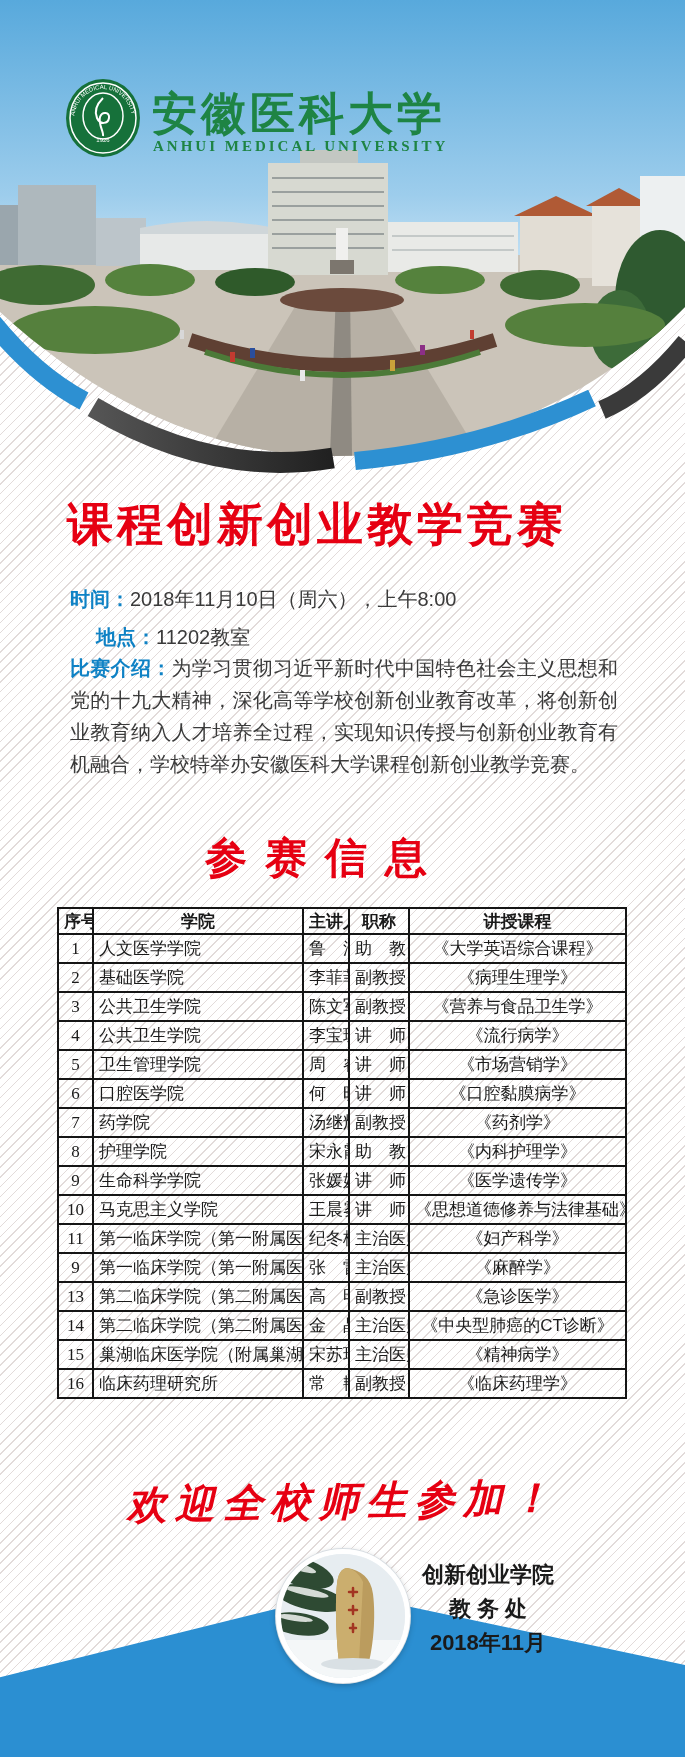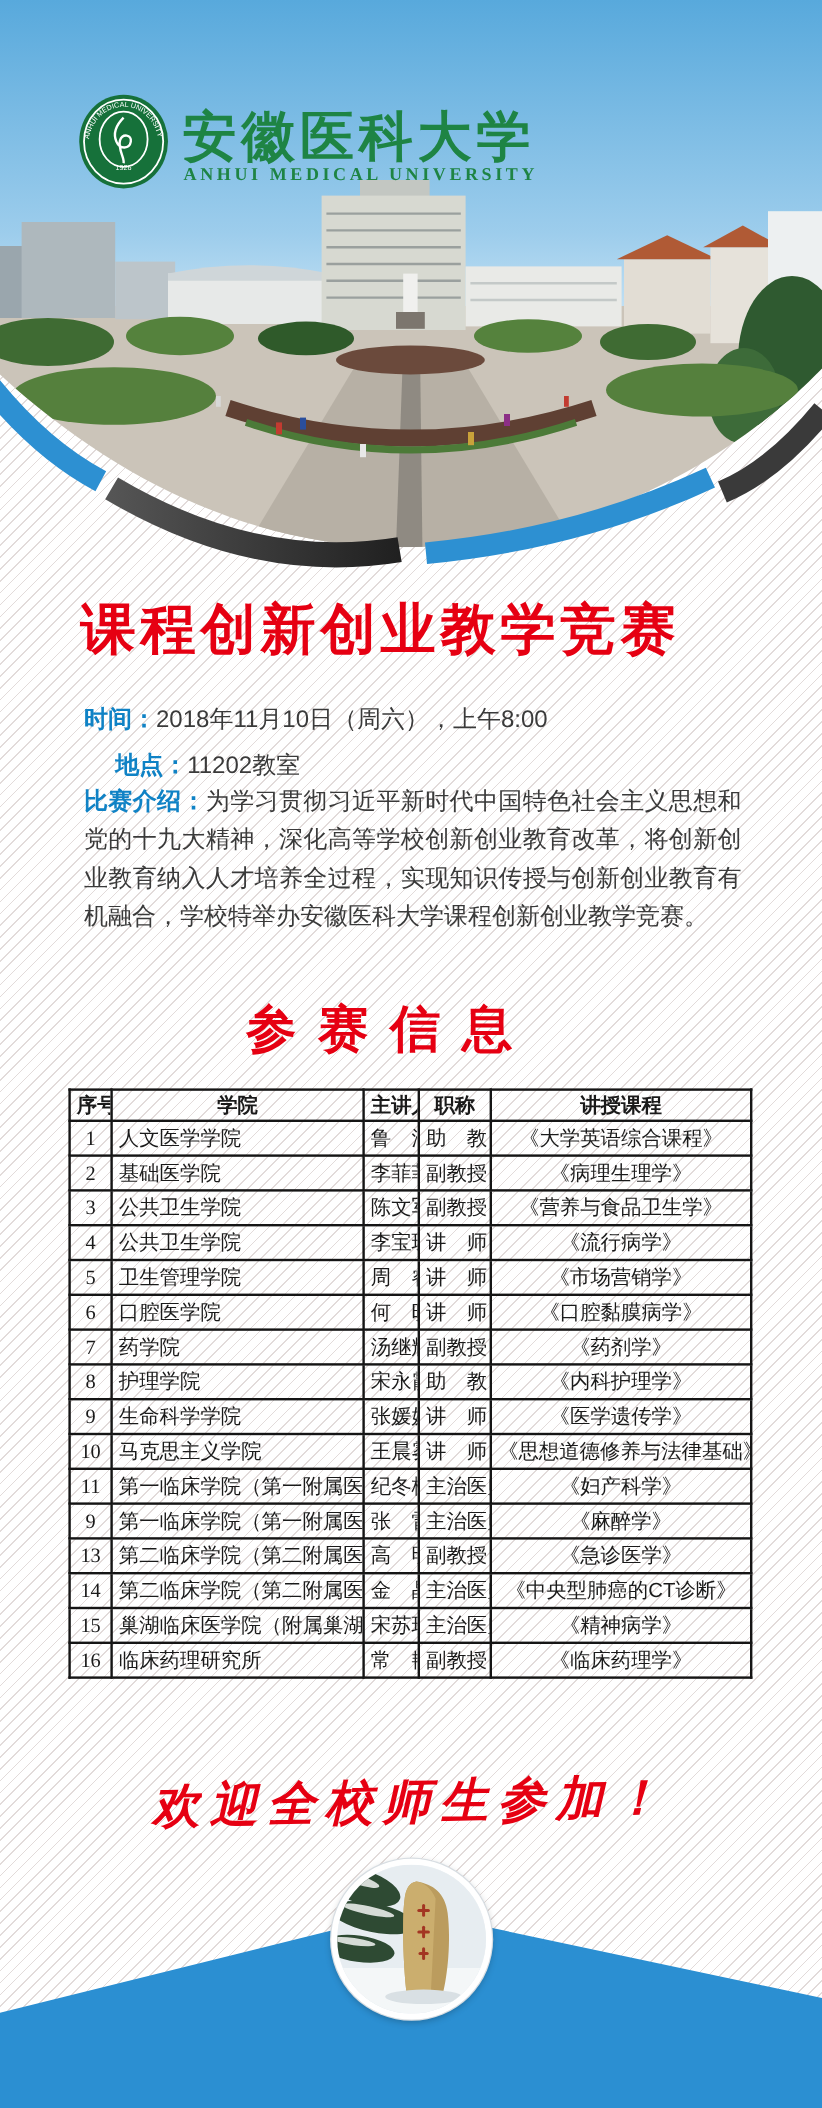--- a/index.html
+++ b/index.html
@@ -356,14 +356,19 @@
           <line x1="68" y1="38" x2="76" y2="38"></line>
         <line x1="72" y1="52" x2="72" y2="60"></line>
           <line x1="68" y1="56" x2="76" y2="56"></line>
         <line x1="72" y1="70" x2="72" y2="78"></line>
           <line x1="69" y1="74" x2="75" y2="74"></line>
       </g>
       <ellipse cx="72" cy="110" rx="32" ry="6" fill="#d9e0e4"></ellipse>
     </svg>
   </div>
 
+  <div id="footer-block">
+    <div>创新创业学院</div>
+    <div>教 务 处</div>
+    <div>2018年11月</div>
+  </div>
 
 </div>
 
 </body></html>

